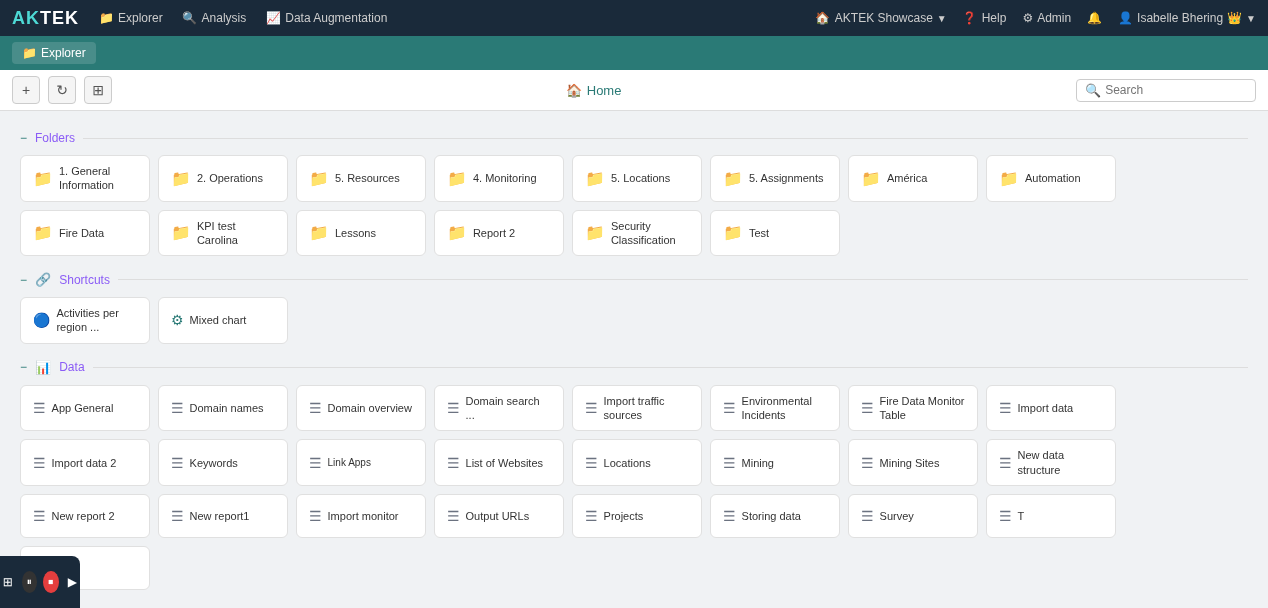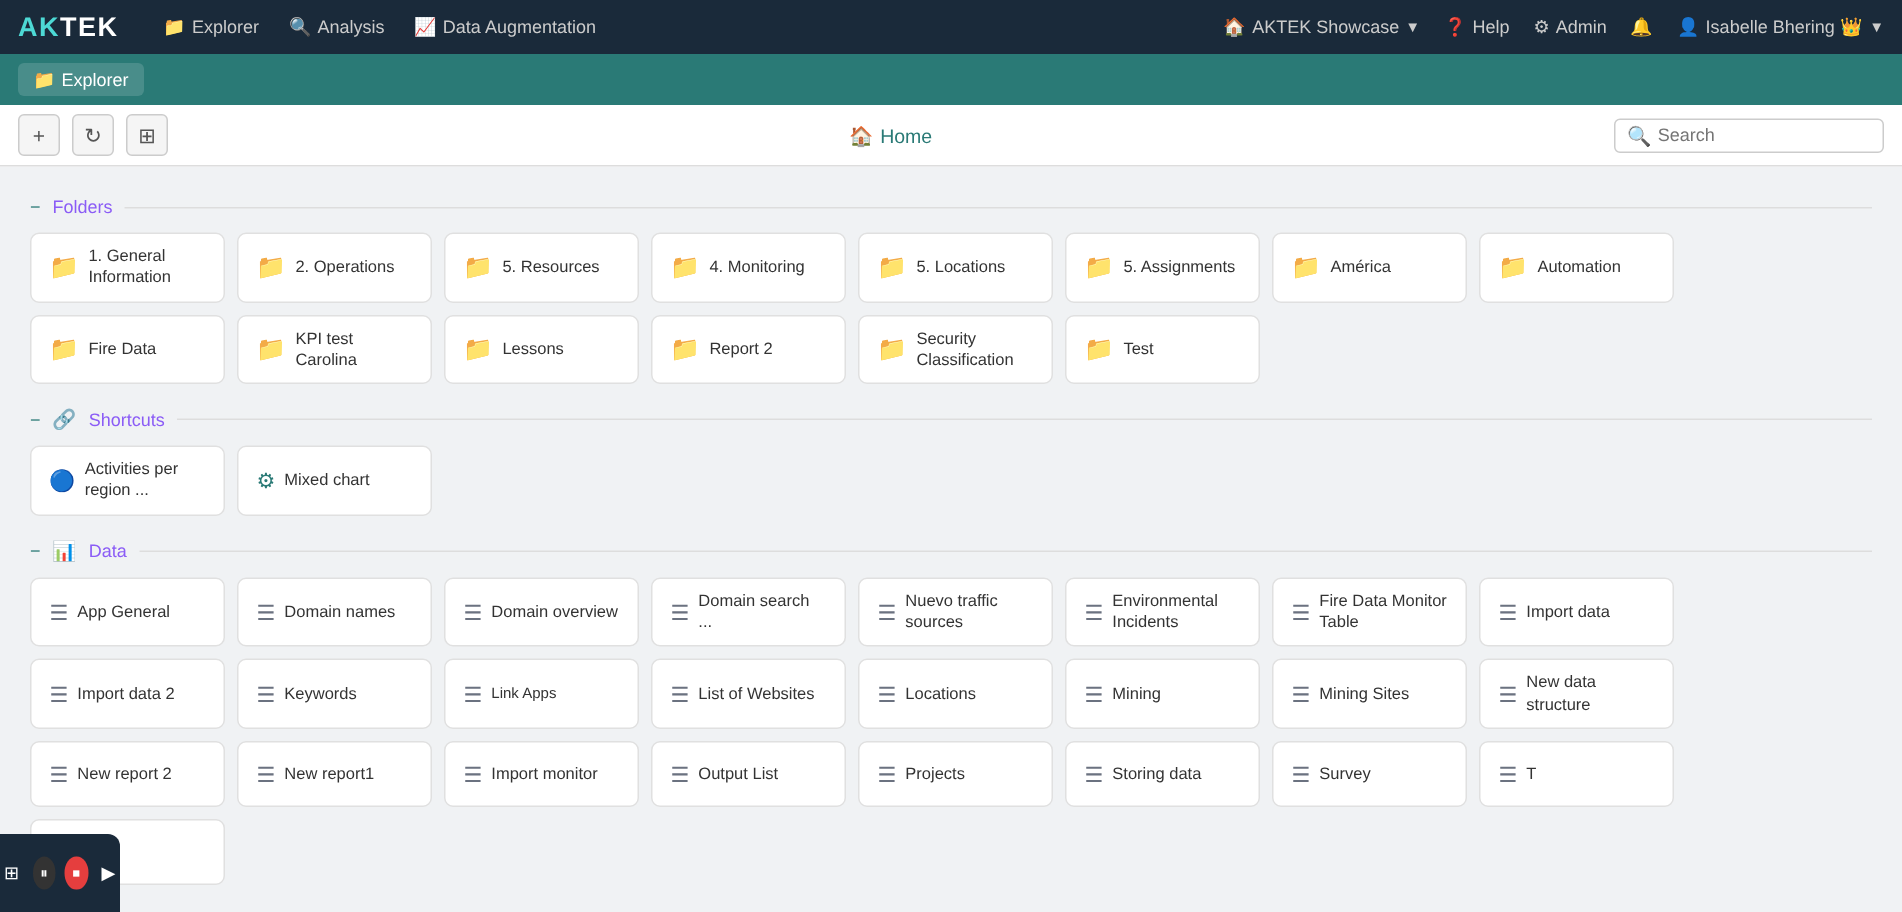--- a/index.html
+++ b/index.html
@@ -13,21 +13,20 @@
       align-items: center;
       padding: 0 12px;
       height: 36px;
       gap: 20px;
     }
     .top-nav .logo {
       font-weight: bold;
       font-size: 18px;
       letter-spacing: 1px;
       color: #4dd9d5;
-      margin-right: 10px;
     }
     .top-nav .logo span { color: #fff; }
     .nav-item {
       display: flex; align-items: center; gap: 4px;
       font-size: 12px; color: #ccc; cursor: pointer;
     }
     .nav-right {
       margin-left: auto;
       display: flex; align-items: center; gap: 16px;
     }
@@ -362,21 +361,21 @@
       <div class="data-item">
         <span style="color:#6b7280;font-size:14px">☰</span>
         <span style="font-size:11px;line-height:1.3">Domain overview</span>
       </div>
       <div class="data-item">
         <span style="color:#6b7280;font-size:14px">☰</span>
         <span style="font-size:11px;line-height:1.3">Domain search ...</span>
       </div>
       <div class="data-item">
         <span style="color:#6b7280;font-size:14px">☰</span>
-        <span style="font-size:11px;line-height:1.3">Nuevo traffic sources</span>
+        <span style="font-size:11px;line-height:1.3">Import traffic sources</span>
       </div>
       <div class="data-item">
         <span style="color:#6b7280;font-size:14px">☰</span>
         <span style="font-size:11px;line-height:1.3">Environmental Incidents</span>
       </div>
       <div class="data-item">
         <span style="color:#6b7280;font-size:14px">☰</span>
         <span style="font-size:11px;line-height:1.3">Fire Data Monitor Table</span>
       </div>
       <div class="data-item">
@@ -422,21 +421,21 @@
       <div class="data-item">
         <span style="color:#6b7280;font-size:14px">☰</span>
         <span style="font-size:11px;line-height:1.3">New report1</span>
       </div>
       <div class="data-item">
         <span style="color:#6b7280;font-size:14px">☰</span>
         <span style="font-size:11px;line-height:1.3">Import monitor</span>
       </div>
       <div class="data-item">
         <span style="color:#6b7280;font-size:14px">☰</span>
-        <span style="font-size:11px;line-height:1.3">Output List</span>
+        <span style="font-size:11px;line-height:1.3">Output URLs</span>
       </div>
       <div class="data-item">
         <span style="color:#6b7280;font-size:14px">☰</span>
         <span style="font-size:11px;line-height:1.3">Projects</span>
       </div>
       <div class="data-item">
         <span style="color:#6b7280;font-size:14px">☰</span>
         <span style="font-size:11px;line-height:1.3">Storing data</span>
       </div>
       <div class="data-item">

